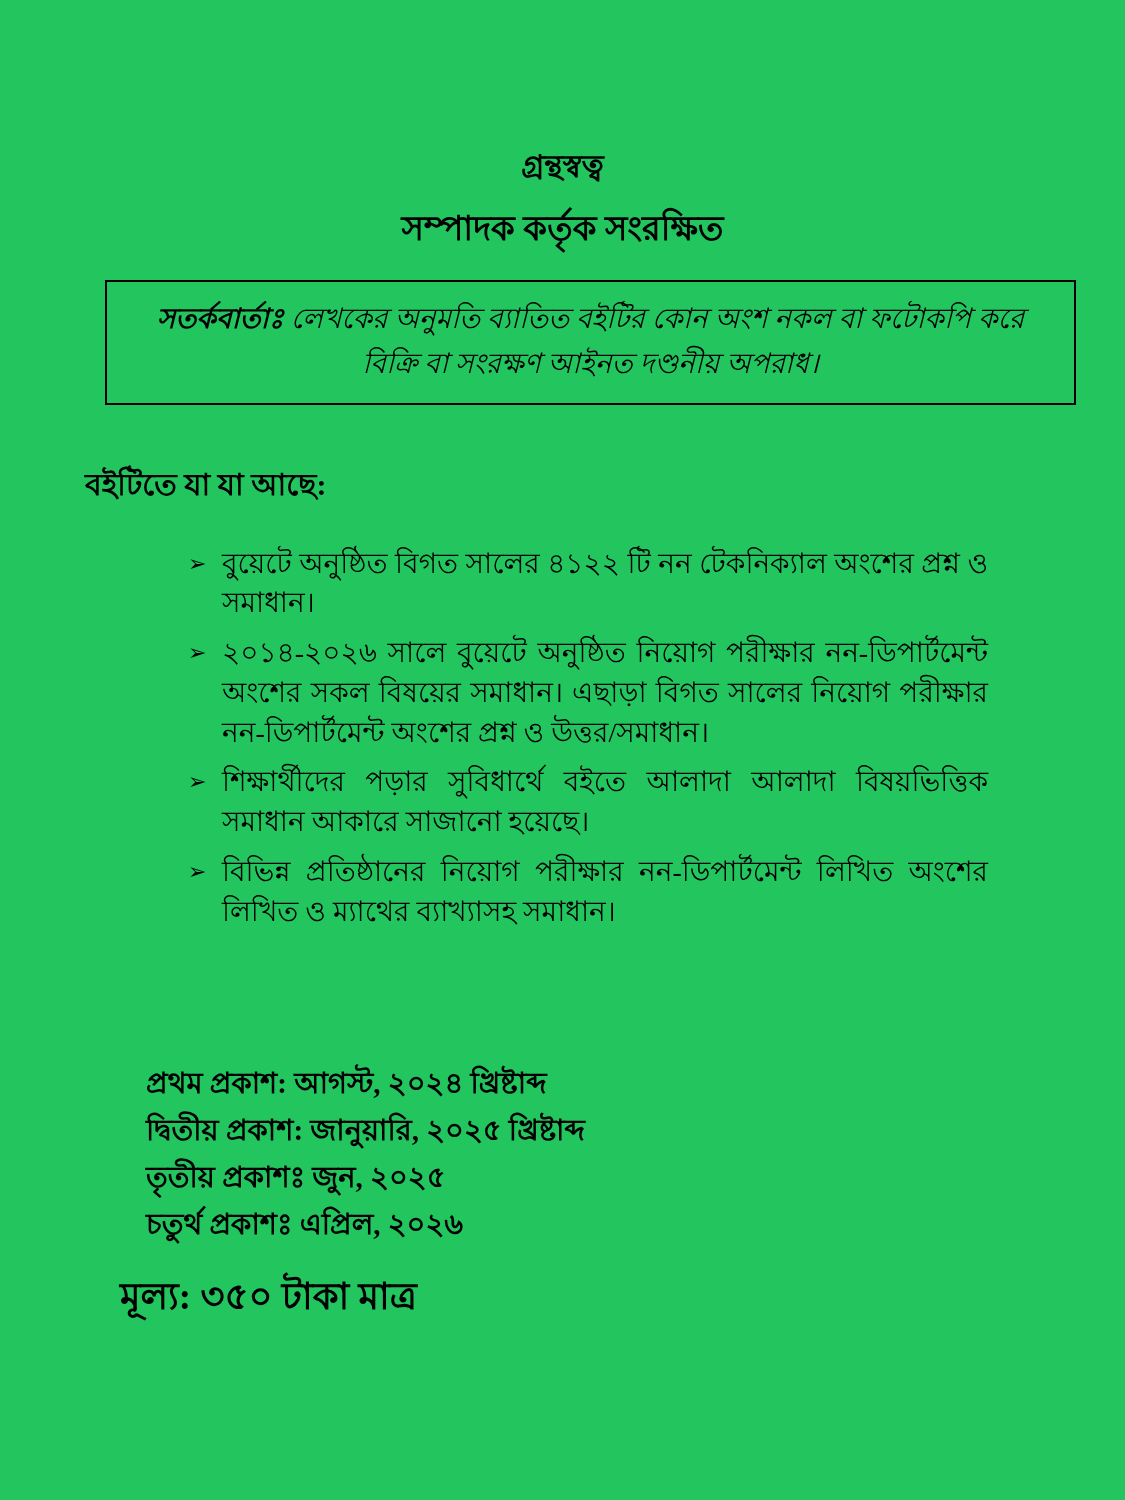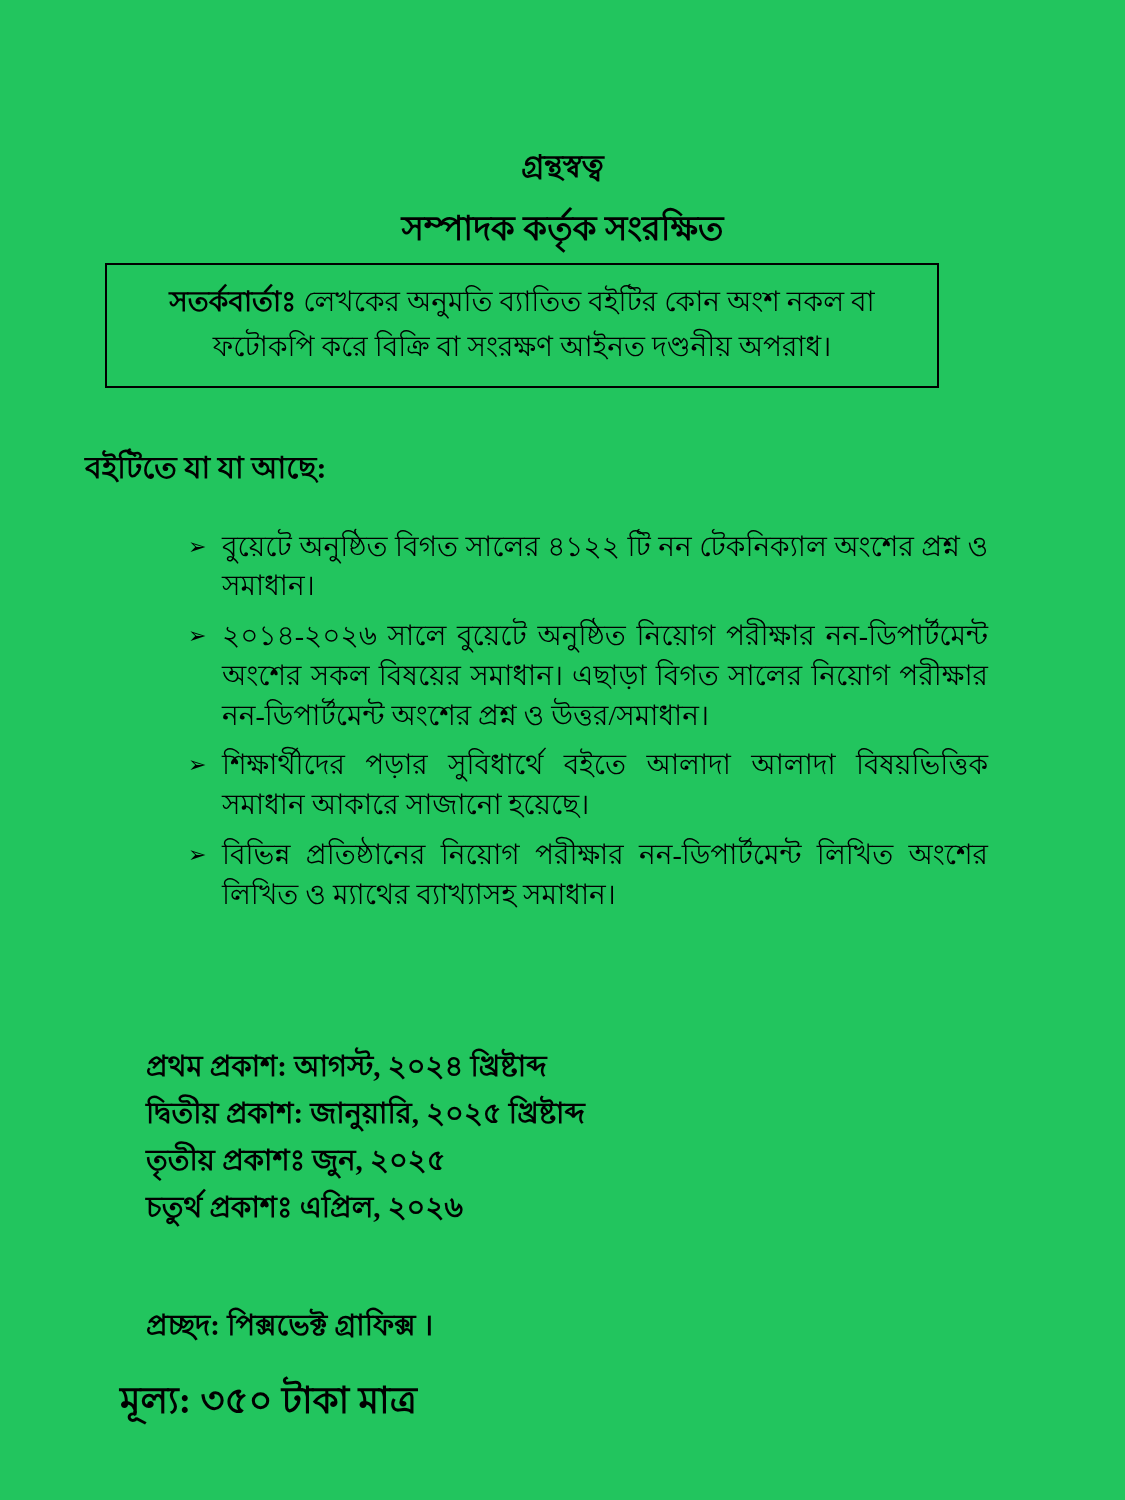--- a/index.html
+++ b/index.html
@@ -23,27 +23,28 @@
     font-weight: 700;
     line-height: 1.2;
   }
   .doc-subtitle {
     font-size: 34px;
     font-weight: 700;
     margin-top: 24px;
     line-height: 1.2;
   }
   .warning-box {
-    width: 834px;
-    margin: 13px 0 0 105px;
+    width: 971px;
+    margin: 30px 0 0 105px;
     border: 2px solid #000000;
     padding: 14px 28px 16px 28px;
     text-align: center;
     font-size: 28px;
     line-height: 1.62;
+    font-style: italic;
   }
   .warning-label {
     font-weight: 700;
   }
   .contents-heading {
     margin: 56px 12px 0 85px;
     font-size: 30px;
     font-weight: 700;
   }
   .contents-list {
@@ -121,17 +122,16 @@
     </li>
   </ul>
 
   <div class="publication-block">
     <div>প্রথম প্রকাশ: আগস্ট, ২০২৪ খ্রিষ্টাব্দ</div>
     <div>দ্বিতীয় প্রকাশ: জানুয়ারি, ২০২৫ খ্রিষ্টাব্দ</div>
     <div>তৃতীয় প্রকাশঃ জুন, ২০২৫</div>
     <div>চতুর্থ প্রকাশঃ এপ্রিল, ২০২৬</div>
   </div>
 
-  <div class="cover-line">প্রচ্ছদ: পিক্সভেক্ট গ্রাফিক্স ।</div>
 
   <div class="price-line">মূল্য: ৩৫০ টাকা মাত্র</div>
 
 </div>
 
 </body></html>

